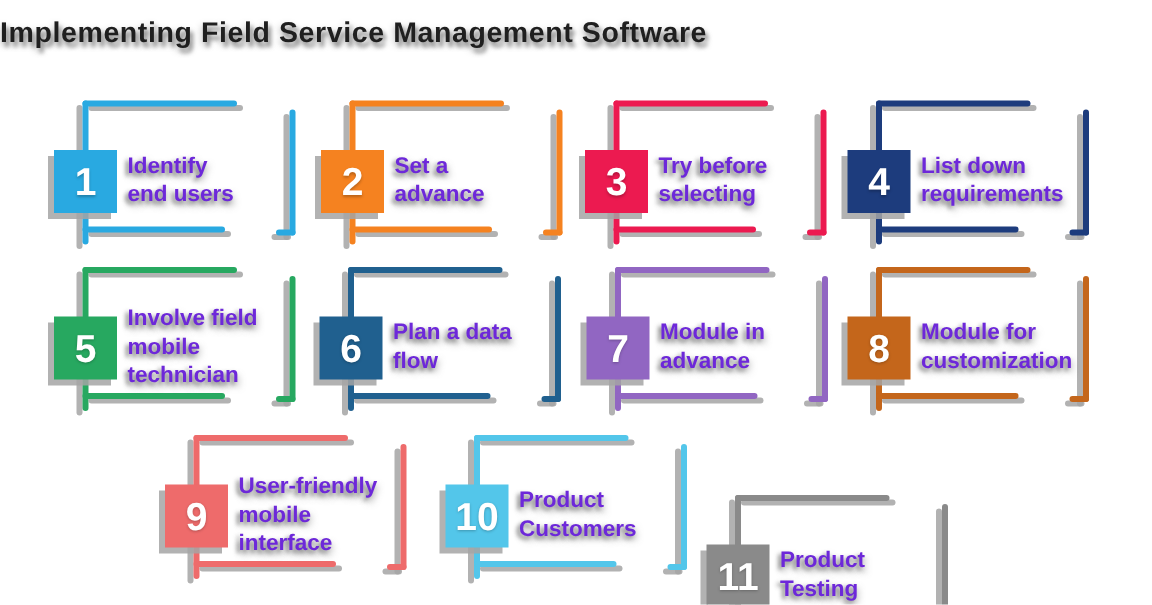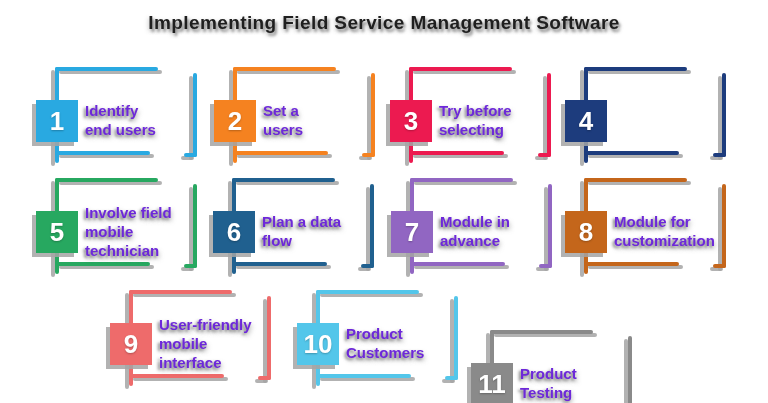--- a/index.html
+++ b/index.html
@@ -2,21 +2,21 @@
 <html><head>
 <meta charset="utf-8">
 <style>
   html,body{margin:0;padding:0;}
   body{
     width:768px;height:403px;position:relative;overflow:hidden;
     background:#ffffff;
     font-family:"Liberation Sans","DejaVu Sans",sans-serif;
   }
   .title{
-    position:absolute;top:12px;left:0;width:768px;text-align:center;
+    position:absolute;top:12px;left:0;width:768px;
     font-size:19px;font-weight:700;letter-spacing:.4px;color:#1f1f1f;
     text-shadow:2px 3px 3px rgba(110,110,110,.75), -1px 2px 4px rgba(130,130,130,.45);
   }
   .item{position:absolute;width:165px;height:112px;}
   .br-top{
     position:absolute;left:19px;top:0;width:103px;height:4px;background:var(--c);
     box-shadow:4px 3px 0 rgba(165,165,165,.85);border-radius:2px;
   }
   .br-left{
     position:absolute;left:19px;top:0;width:4px;height:96px;background:var(--c);
@@ -66,21 +66,21 @@
 
 <div class="item" style="left: 214px; top: 67px; --c: #F58220;">
   <div class="br-top"></div>
   <div class="br-left"></div>
   <div class="br-bottom"></div>
   <div class="br-close">
       <div class="br-foot"></div>
     </div>
   <div class="num">2</div>
   <div class="label">Set a
-users</div>
+advance</div>
 </div>
 
 <div class="item" style="left: 390px; top: 67px; --c: #EC1A50;">
   <div class="br-top"></div>
   <div class="br-left"></div>
   <div class="br-bottom"></div>
   <div class="br-close">
       <div class="br-foot"></div>
     </div>
   <div class="num">3</div>
@@ -89,20 +89,22 @@
 </div>
 
 <div class="item" style="left: 565px; top: 67px; --c: #1D3C7D;">
   <div class="br-top"></div>
   <div class="br-left"></div>
   <div class="br-bottom"></div>
   <div class="br-close">
       <div class="br-foot"></div>
     </div>
   <div class="num">4</div>
+  <div class="label">List down
+requirements</div>
 </div>
 
 <div class="item" style="left: 36px; top: 178px; --c: #27A860;">
   <div class="br-top"></div>
   <div class="br-left"></div>
   <div class="br-bottom"></div>
   <div class="br-close">
       <div class="br-foot"></div>
     </div>
   <div class="num">5</div>

